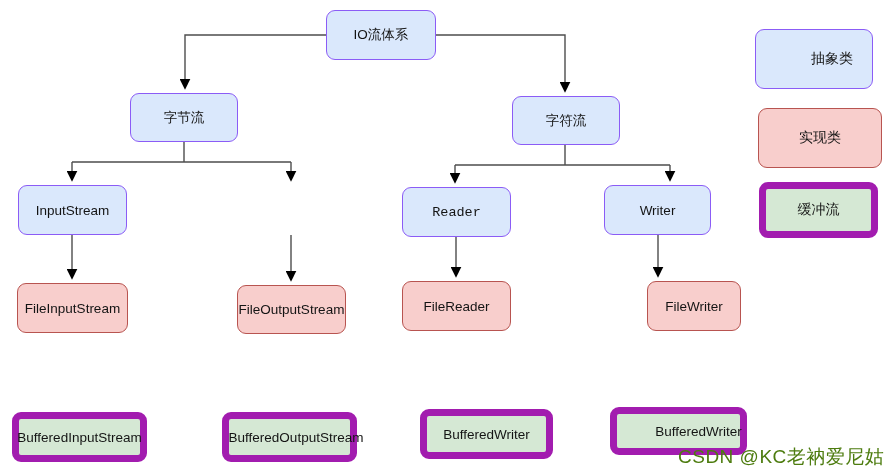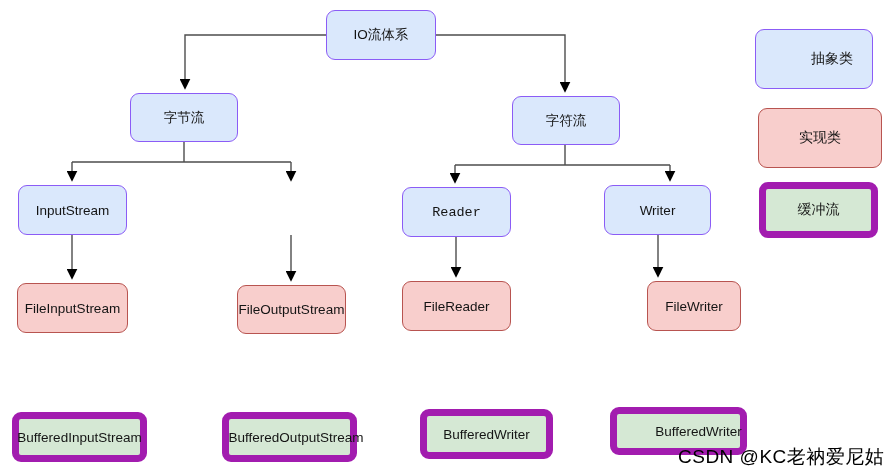--- a/index.html
+++ b/index.html
@@ -19,21 +19,21 @@
     font-size:13.5px;color:#141414;
     text-align:center;
     white-space:nowrap;
   }
   .abstract{background:#dae8fc;border:1px solid #8b5cf6;}
   .implementation{background:#f8cecc;border:1px solid #b85450;}
   .buffered{background:#d5e8d4;border:7px solid #a21caf;}
   .legend{font-size:14px;}
   #watermark{
     position:absolute;left:678px;top:444px;
-    font-size:19px;color:#000000;
+    font-size:19px;color:#4d7c0f;
     letter-spacing:0.5px;
     white-space:nowrap;
   }
 </style>
 </head>
 <body>
 
 <div id="canvas">
 
   <svg id="edges" width="889" height="473" viewBox="0 0 889 473" xmlns="http://www.w3.org/2000/svg">

